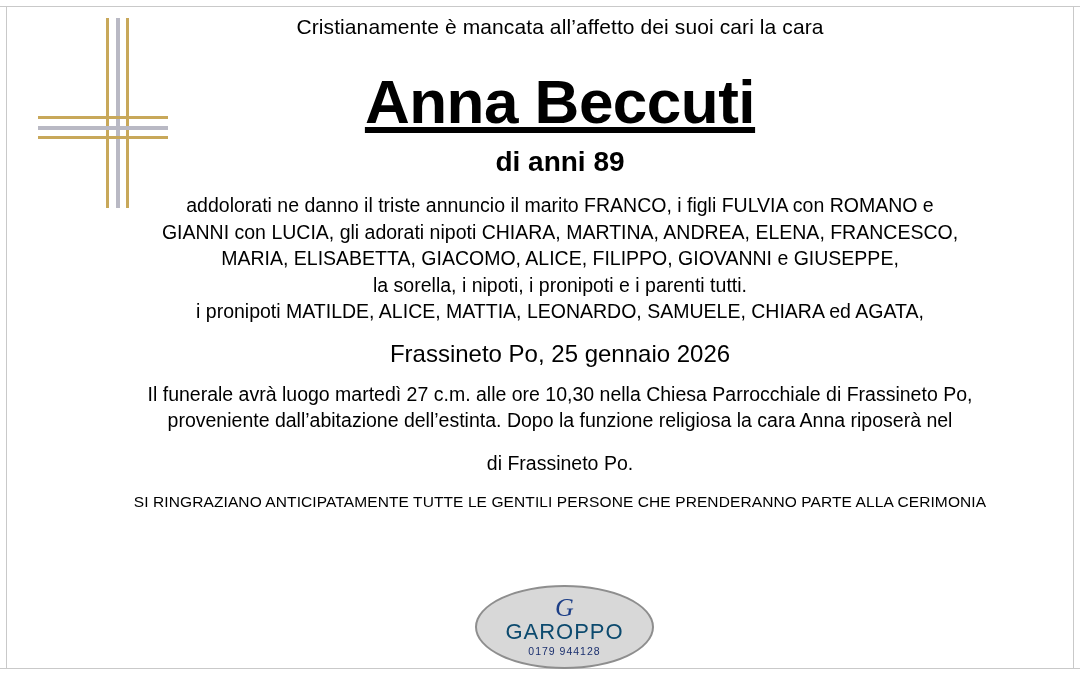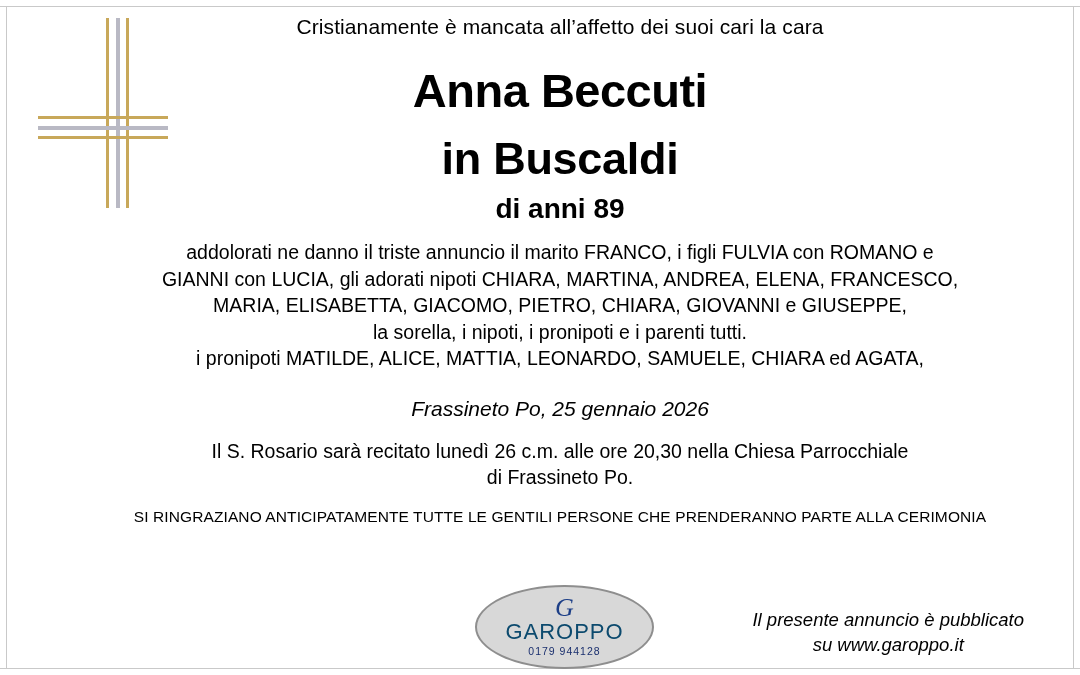--- a/index.html
+++ b/index.html
@@ -115,25 +115,26 @@
     text-align: center;
   }
 
   .lead {
     font-size: 21px;
     line-height: 26px;
     letter-spacing: 0.1px;
   }
 
   .deceased-name {
-    font-size: 47px;
+    font-size: 62px;
     font-weight: bold;
     line-height: 76px;
     letter-spacing: -0.5px;
-    margin-top: 13px;
+    margin-top: 24px;
+    text-decoration: underline;
   }
   .deceased-married {
     font-size: 45px;
     font-weight: bold;
     line-height: 56px;
     letter-spacing: -0.3px;
     margin-top: 2px;
   }
   .deceased-age {
     font-size: 28px;
@@ -145,24 +146,23 @@
   .family-block {
     font-size: 19.5px;
     line-height: 26.5px;
     margin-top: 12px;
   }
   .family-block p {
     margin: 0;
   }
 
   .place-date {
-    font-size: 21px;
+    font-size: 24px;
     line-height: 26px;
-    margin-top: 24px;
-    font-style: italic;
+    margin-top: 16px;
   }
 
   .funeral-block {
     font-size: 19.5px;
     line-height: 26.5px;
     margin-top: 14px;
   }
   .funeral-block p { margin: 0; }
 
   .rosary-block {
@@ -253,53 +253,49 @@
     <div class="h1"></div>
     <div class="h2"></div>
     <div class="h3"></div>
   </div>
 
   <div class="content">
 
     <div class="lead">Cristianamente è mancata all’affetto dei suoi cari la cara</div>
 
     <div class="deceased-name">Anna Beccuti</div>
-    <div class="deceased-married">in Buscaldi</div>
     <div class="deceased-age">di anni 89</div>
 
     <div class="family-block">
       <p>addolorati ne danno il triste annuncio il marito FRANCO, i figli FULVIA con ROMANO e</p>
       <p>GIANNI con LUCIA, gli adorati nipoti CHIARA, MARTINA, ANDREA, ELENA, FRANCESCO,</p>
-      <p>MARIA, ELISABETTA, GIACOMO, PIETRO, CHIARA, GIOVANNI e GIUSEPPE,</p>
+      <p>MARIA, ELISABETTA, GIACOMO, ALICE, FILIPPO, GIOVANNI e GIUSEPPE,</p>
       <p>la sorella, i nipoti, i pronipoti e i parenti tutti.</p>
       <p>i pronipoti MATILDE, ALICE, MATTIA, LEONARDO, SAMUELE, CHIARA ed AGATA,</p>
     </div>
 
     <div class="place-date">Frassineto Po, 25 gennaio 2026</div>
 
     <div class="funeral-block">
+      <p>Il funerale avrà luogo martedì 27 c.m. alle ore 10,30 nella Chiesa Parrocchiale di Frassineto Po,</p>
+      <p>proveniente dall’abitazione dell’estinta. Dopo la funzione religiosa la cara Anna riposerà nel</p>
     </div>
 
     <div class="rosary-block">
-      <p>Il S. Rosario sarà recitato lunedì 26 c.m. alle ore 20,30 nella Chiesa Parrocchiale</p>
       <p>di Frassineto Po.</p>
     </div>
 
     <div class="thanks">SI RINGRAZIANO ANTICIPATAMENTE TUTTE LE GENTILI PERSONE CHE PRENDERANNO PARTE ALLA CERIMONIA</div>
 
   </div>
 
   <div class="footer">
 
     <div class="logo">
       <div class="logo-mark">G</div>
       <div class="logo-name">GAROPPO</div>
       <div class="logo-phone">0179 944128</div>
     </div>
 
-    <div class="publisher">
-      <div>Il presente annuncio è pubblicato</div>
-      <div>su www.garoppo.it</div>
-    </div>
 
   </div>
 
 </div>
 
 </body></html>

